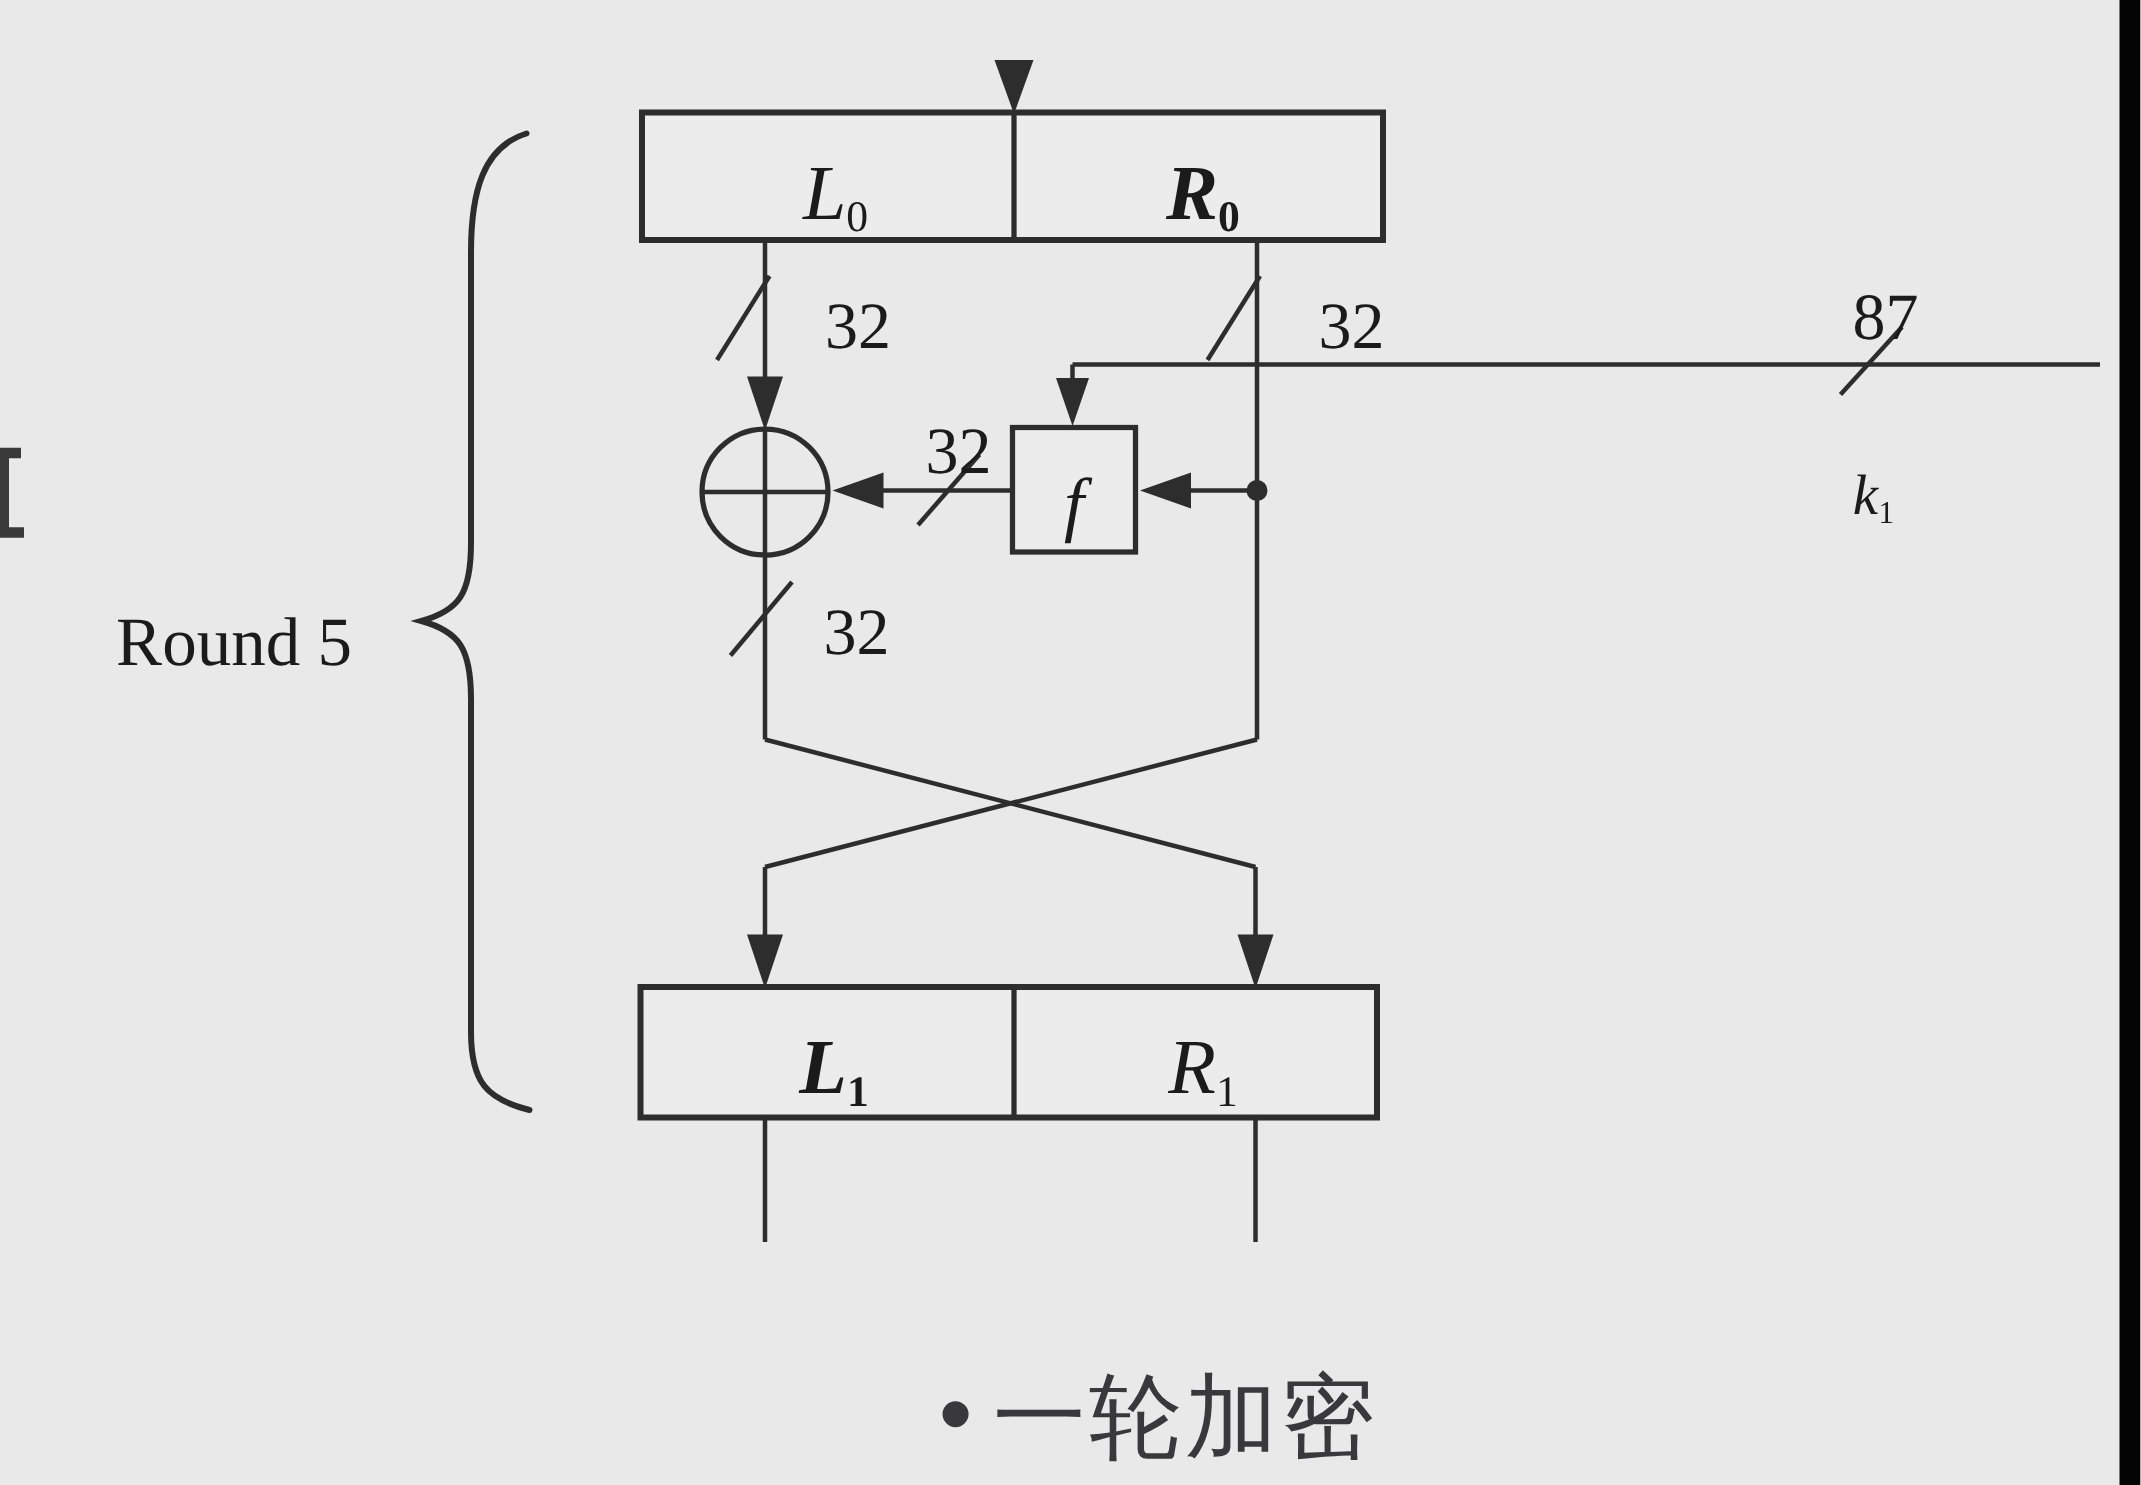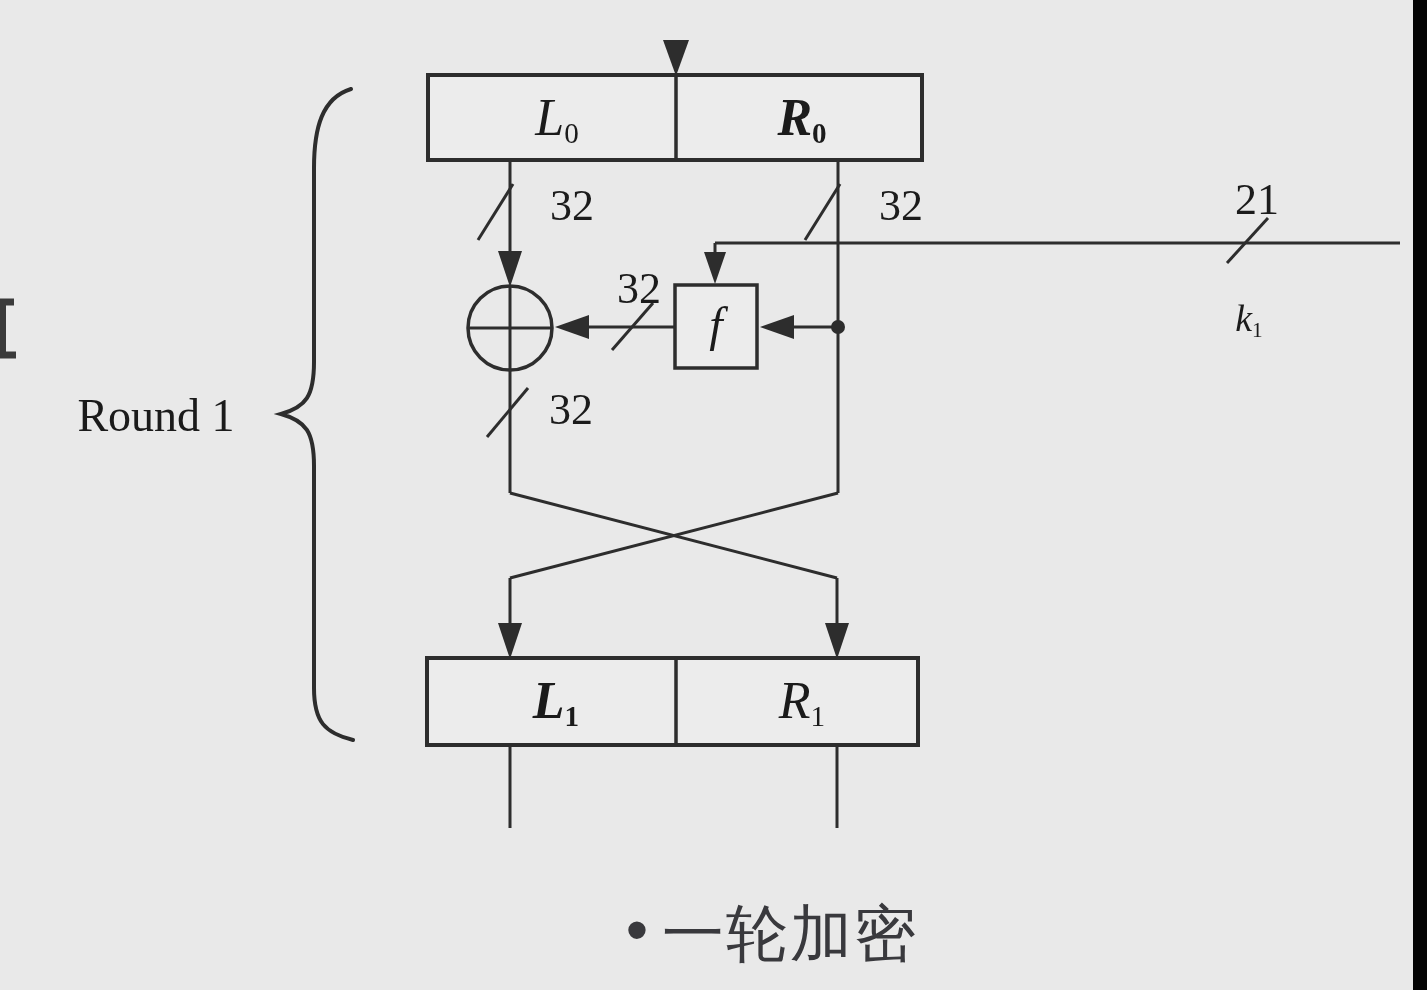--- a/index.html
+++ b/index.html
@@ -8,21 +8,21 @@
     --text: #1b1b1b;
     --caption: #39393d;
     --band: #040404;
     --box_fill: #ececec;
   }
   * { margin: 0; padding: 0; box-sizing: border-box; }
   html, body { width: 1427px; height: 990px; overflow: hidden; }
   body { background: var(--background); font-family: "Liberation Serif", serif; color: var(--text); }
   .stage { position: relative; width: 1427px; height: 990px; background: var(--background); }
   svg.lines { position: absolute; left: 0; top: 0; }
-  .lbl { position: absolute; transform: translate(-50%, -50%); white-space: nowrap; line-height: 1; }
+  .lbl { position: absolute; transform: translate(-50%, -50%); white-space: nowrap; line-height: 1; margin-top: 12px; }
   .reg { font-size: 52px; }
   .reg .main { font-style: italic; }
   .sub { font-size: 0.56em; font-style: normal; vertical-align: -0.28em; }
   .bus { font-size: 44px; }
   .key-width { font-size: 44px; }
   .key-name { font-size: 38px; font-style: italic; }
   .fn { font-size: 48px; font-style: italic; }
   .round { font-size: 46px; }
   .caption-bullet { font-size: 64px; color: var(--caption); font-family: "Liberation Sans", sans-serif; }
   .caption-text {
@@ -90,21 +90,21 @@
     <polygon fill="#2d2d2d" stroke="none" points="837,659 825,623 849,623"></polygon>
 
     <rect x="427" y="658" width="491" height="87" fill="#ececec" stroke-width="4"></rect>
     <line x1="676" y1="658" x2="676" y2="745" stroke-width="3.5"></line>
 
     <line x1="510" y1="745" x2="510" y2="828"></line>
     <line x1="837" y1="745" x2="837" y2="828"></line>
   </svg>
 
   <div class="lbl round" style="left:156px; top:416px;">
-    <span>Round 1</span>
+    <span>Round 5</span>
   </div>
 
   <div class="lbl reg" style="left:557px; top:120px;">
     <span class="main">L</span><span class="sub">0</span>
   </div>
   <div class="lbl reg" style="left:802px; top:120px;font-weight:bold;">
     <span class="main">R</span><span class="sub">0</span>
   </div>
 
   <div class="lbl bus" style="left:572px; top:206px;">
@@ -114,21 +114,21 @@
     <span>32</span>
   </div>
   <div class="lbl bus" style="left:639px; top:289px;">
     <span>32</span>
   </div>
   <div class="lbl bus" style="left:571px; top:410px;">
     <span>32</span>
   </div>
 
   <div class="lbl key-width" style="left:1257px; top:200px;">
-    <span>21</span>
+    <span>87</span>
   </div>
   <div class="lbl key-name" style="left:1249px; top:320px;">
     <span>k</span><span class="sub">1</span>
   </div>
 
   <div class="lbl fn" style="left:716px; top:325px;">
     <span>f</span>
   </div>
 
   <div class="lbl reg" style="left:556px; top:703px;font-weight:bold;">

